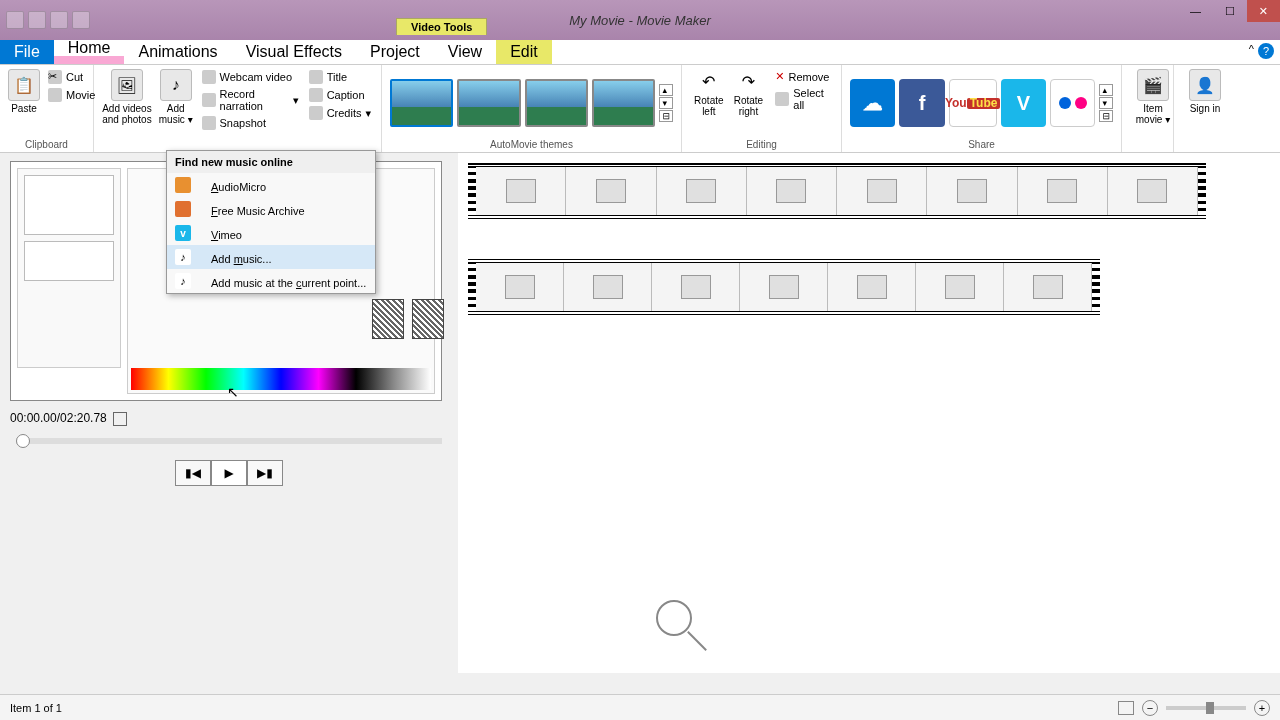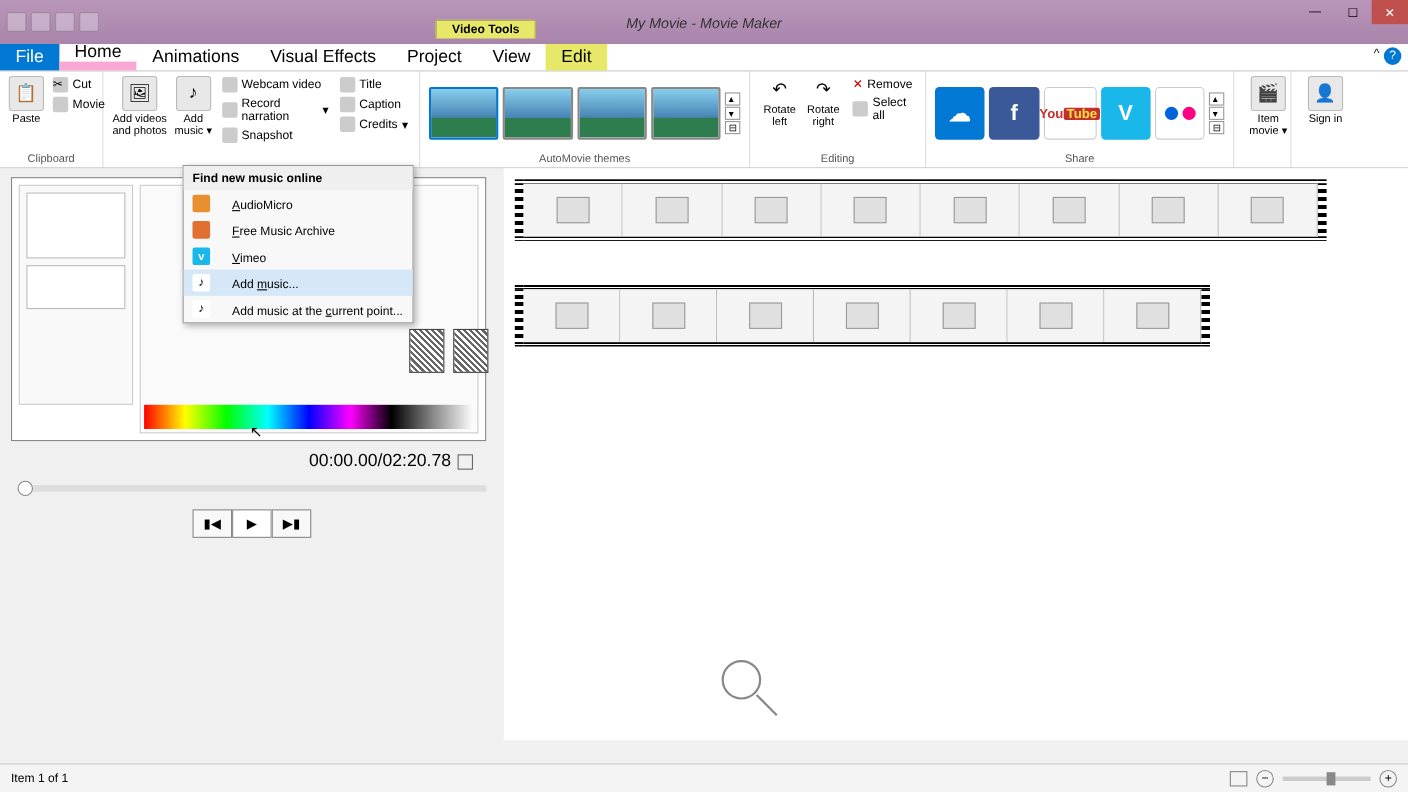--- a/index.html
+++ b/index.html
@@ -48,21 +48,21 @@
 
 .workspace { display: flex; height: 520px; }
 .preview-pane { width: 458px; padding: 8px 10px; position: relative; }
 .preview-frame { width: 432px; height: 240px; background: #fff; border: 1px solid #888; position: relative; }
 .preview-inner { position: absolute; left: 6px; top: 6px; width: 104px; height: 200px; background: #f9f9f9; border: 1px solid #ccc; }
 .preview-inner2 { position: absolute; left: 116px; top: 6px; right: 6px; bottom: 6px; background: #fafafa; border: 1px solid #ccc; }
 .color-palette { position: absolute; left: 120px; right: 10px; bottom: 10px; height: 22px; background: linear-gradient(90deg, #f00, #ff0, #0f0, #0ff, #00f, #f0f, #000, #888, #fff); }
 .preview-shapes { position: absolute; left: 244px; top: 130px; display: flex; gap: 8px; }
 .shape { width: 32px; height: 40px; background: repeating-linear-gradient(45deg, #666, #666 2px, #fff 2px, #fff 4px); border: 1px solid #444; }
 
-.time-display { text-align: right; font-size: 16px; margin-top: 10px; padding-right: 18px; }
+.time-display { text-align: left; font-size: 12px; margin-top: 10px; padding-right: 18px; }
 .expand-icon { display: inline-block; width: 14px; height: 14px; border: 1px solid #666; margin-left: 6px; vertical-align: middle; }
 .seek-bar { height: 6px; background: #ddd; margin: 12px 6px; position: relative; }
 .seek-thumb { position: absolute; left: 0; top: -4px; width: 14px; height: 14px; background: #fff; border: 1px solid #888; border-radius: 50%; }
 .playback-controls { display: flex; justify-content: center; gap: 0; margin-top: 16px; }
 .pb-btn { width: 36px; height: 26px; border: 1px solid #888; background: #f8f8f8; display: flex; align-items: center; justify-content: center; cursor: pointer; font-size: 12px; }
 .pb-btn.play { background: #fff; }
 
 .timeline-pane { flex: 1; padding: 10px; background: #fff; position: relative; }
 .timeline-strip { display: flex; border-top: 4px solid #000; border-bottom: 4px solid #000; border-left: 8px solid #000; border-right: 8px solid #000; border-image: repeating-linear-gradient(#000 0 3px, #fff 3px 6px) 8; margin-bottom: 40px; height: 56px; width: 738px; }
 .tl-clip { flex: 1; border-right: 1px solid #bbb; background: #f4f4f4; display: flex; align-items: center; justify-content: center; position: relative; }

